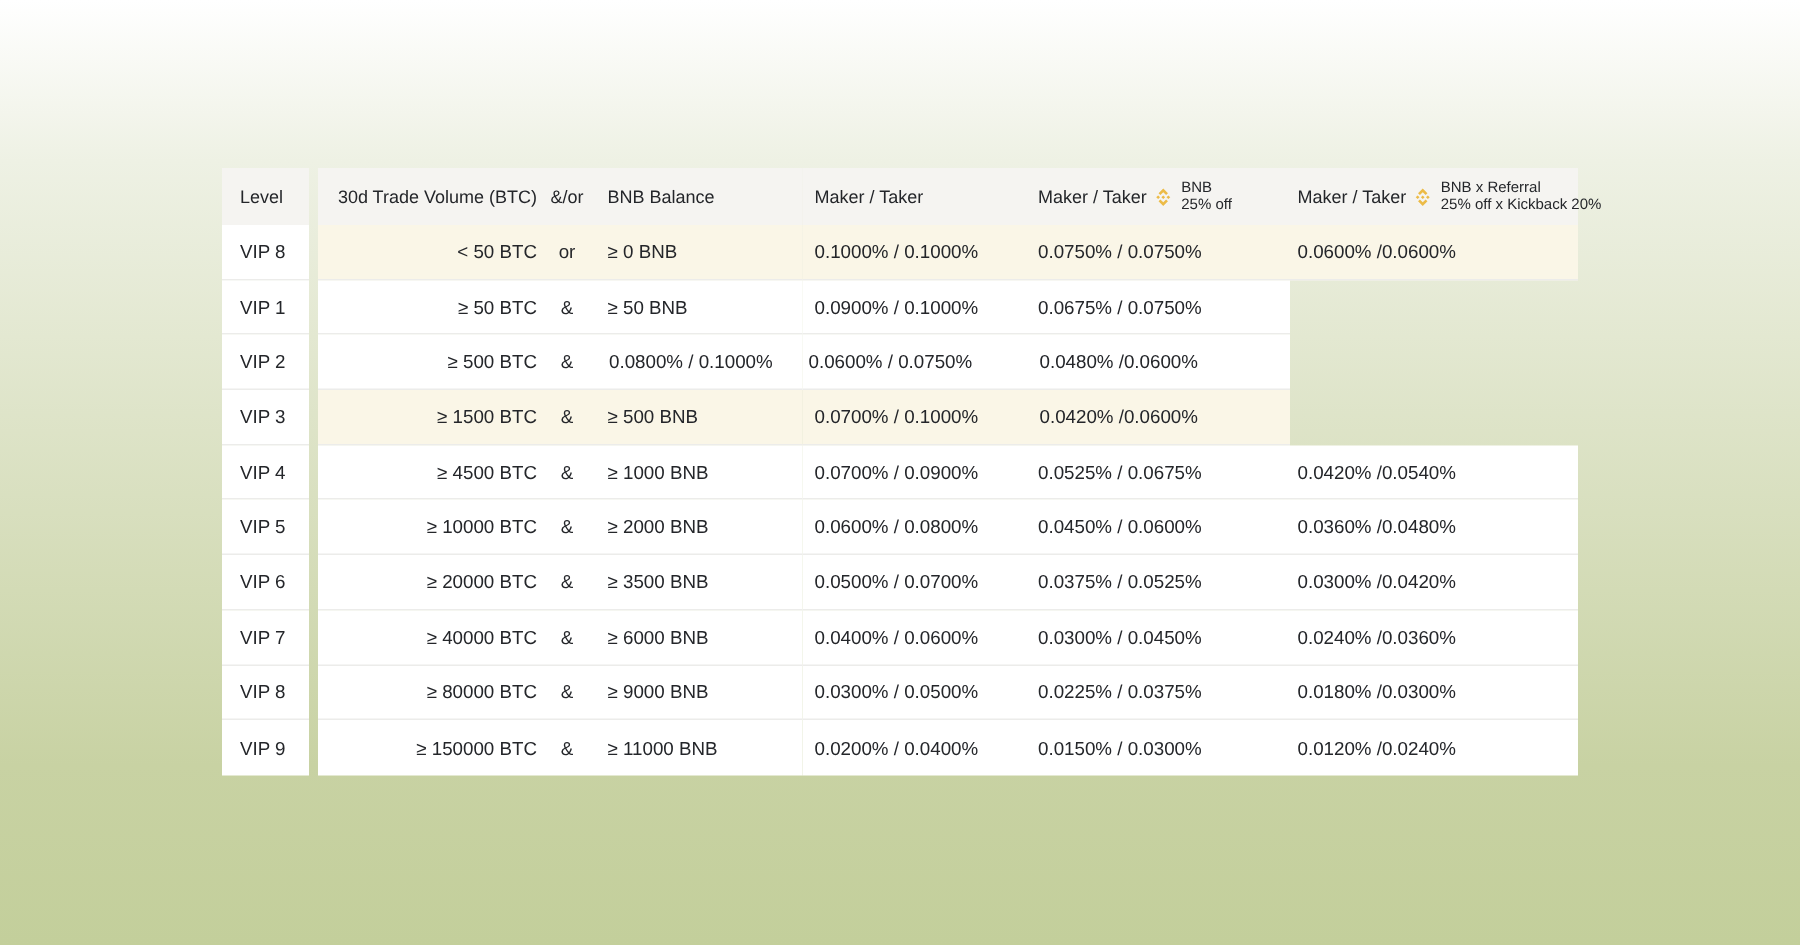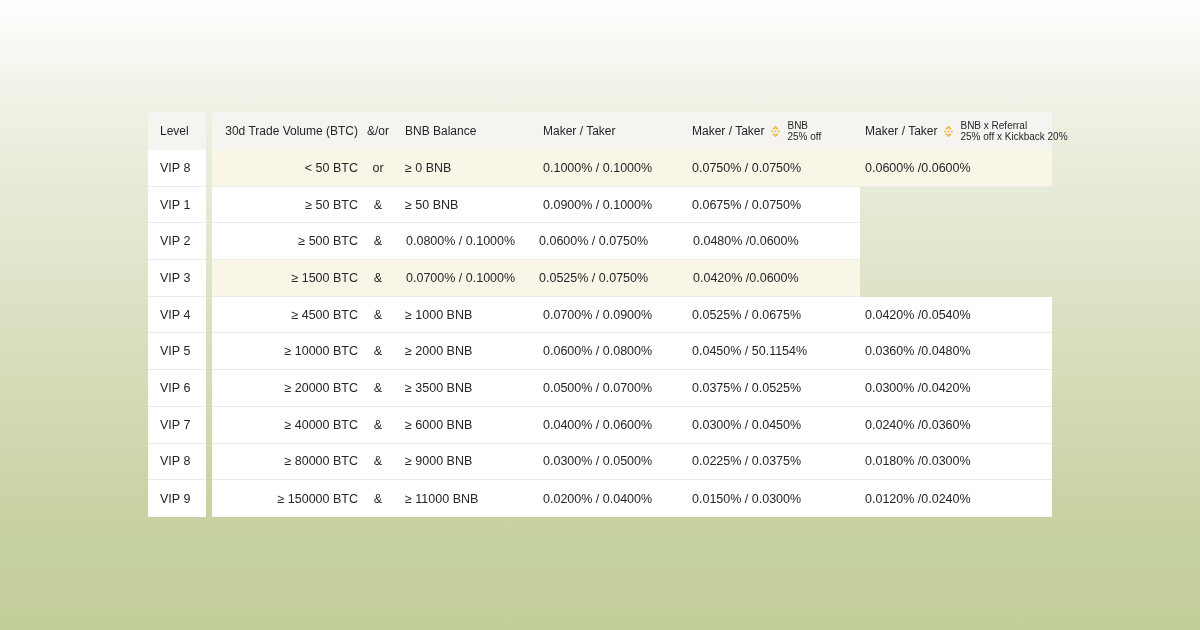--- a/index.html
+++ b/index.html
@@ -108,22 +108,22 @@
     <div class="cell c-mt">0.0800% / 0.1000%</div>
     <div class="cell c-g1">0.0600% / 0.0750%</div>
     <div class="cell c-g2">0.0480% /0.0600%</div>
   </div>
 
   <div class="row body-row hl">
     <div class="cell c-level">VIP 3</div>
     <div class="gutter"></div>
     <div class="cell c-vol">≥ 1500 BTC</div>
     <div class="cell c-andor">&amp;</div>
+    <div class="cell c-bnb">≥ 500 BNB</div>
     <div class="cell c-mt">0.0700% / 0.1000%</div>
-    <div class="cell c-g1">0.0525% / 0.0750%</div>
     <div class="cell c-g2">0.0420% /0.0600%</div>
   </div>
 
   <div class="row body-row">
     <div class="cell c-level">VIP 4</div>
     <div class="gutter"></div>
     <div class="cell c-vol">≥ 4500 BTC</div>
     <div class="cell c-andor">&amp;</div>
     <div class="cell c-bnb">≥ 1000 BNB</div>
     <div class="cell c-mt">0.0700% / 0.0900%</div>
@@ -131,21 +131,21 @@
     <div class="cell c-g2">0.0420% /0.0540%</div>
   </div>
 
   <div class="row body-row">
     <div class="cell c-level">VIP 5</div>
     <div class="gutter"></div>
     <div class="cell c-vol">≥ 10000 BTC</div>
     <div class="cell c-andor">&amp;</div>
     <div class="cell c-bnb">≥ 2000 BNB</div>
     <div class="cell c-mt">0.0600% / 0.0800%</div>
-    <div class="cell c-g1">0.0450% / 50.1154%</div>
+    <div class="cell c-g1">0.0450% / 0.0600%</div>
     <div class="cell c-g2">0.0360% /0.0480%</div>
   </div>
 
   <div class="row body-row">
     <div class="cell c-level">VIP 6</div>
     <div class="gutter"></div>
     <div class="cell c-vol">≥ 20000 BTC</div>
     <div class="cell c-andor">&amp;</div>
     <div class="cell c-bnb">≥ 3500 BNB</div>
     <div class="cell c-mt">0.0500% / 0.0700%</div>

